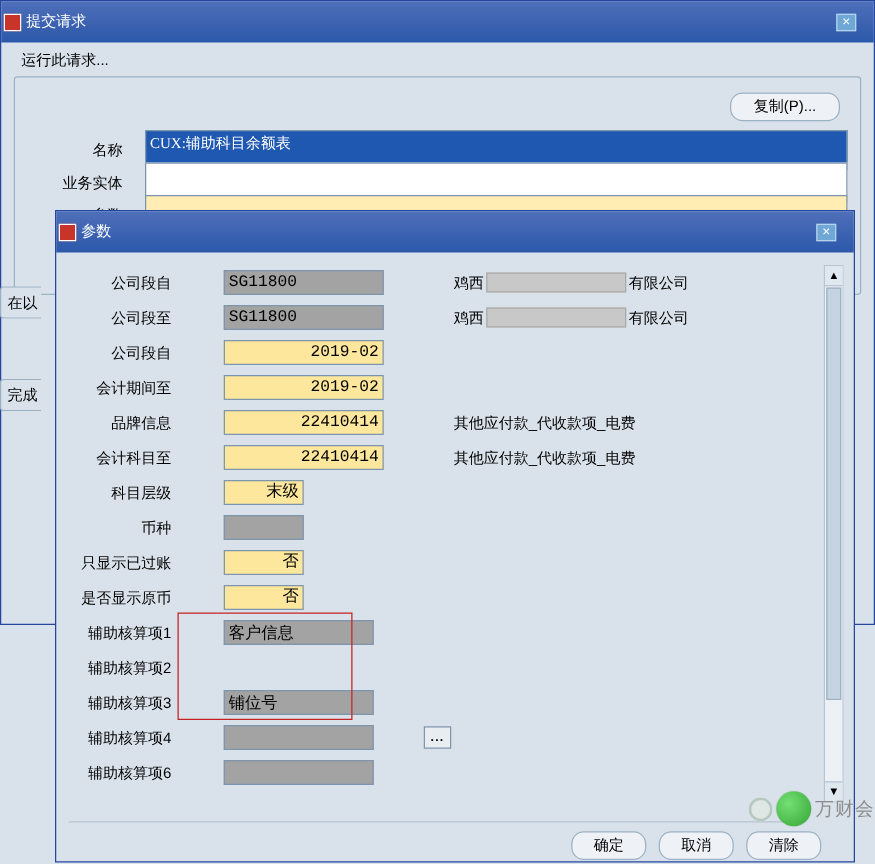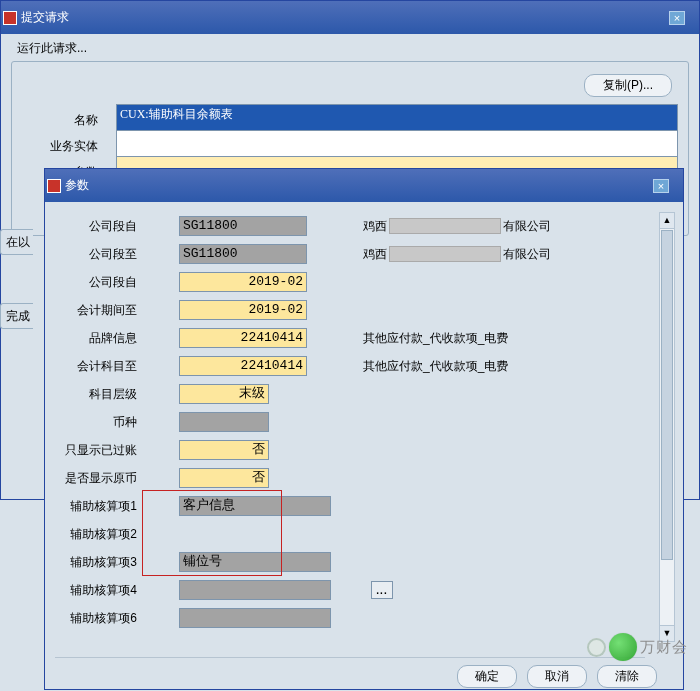--- a/index.html
+++ b/index.html
@@ -136,22 +136,22 @@
     width: 128px;
     height: 20px;
     border: 1px solid #7d95ad;
     background: #a3a3a3;
     font-family: "Courier New", monospace;
     font-size: 13px;
     padding: 0 3px;
     line-height: 18px;
   }
   .p-input.hl { background: #fde79d; text-align: right; }
-  .p-input.sm { width: 90px; }
-  .p-input.w2 { width: 152px; }
+  .p-input.sm { width: 64px; }
+  .p-input.w2 { width: 120px; font-family: Liberation Serif, serif; }
   .p-desc {
     margin-left: 18px;
     font-size: 12px;
   }
   .redblk {
     display: inline-block;
     width: 112px;
     height: 16px;
     background: #c8c8c8;
     border: 1px solid #aaa;
@@ -229,21 +229,21 @@
     border-right:none;
     border-radius:3px 0 0 3px;
     background:#d9e2ea;
     display:flex;
     align-items:center;
     padding-left:5px;
   }
   .watermark {
     position: absolute;
     bottom: 30px;
-    right: 12px;
+    right: 0;
     display:flex;
     align-items:center;
     gap:3px;
     opacity: 0.95;
   }
   .watermark .circ {
     width: 28px;
     height: 28px;
     border-radius: 50%;
     background: radial-gradient(circle at 35% 35%, #6fe06f, #2ba22b);

